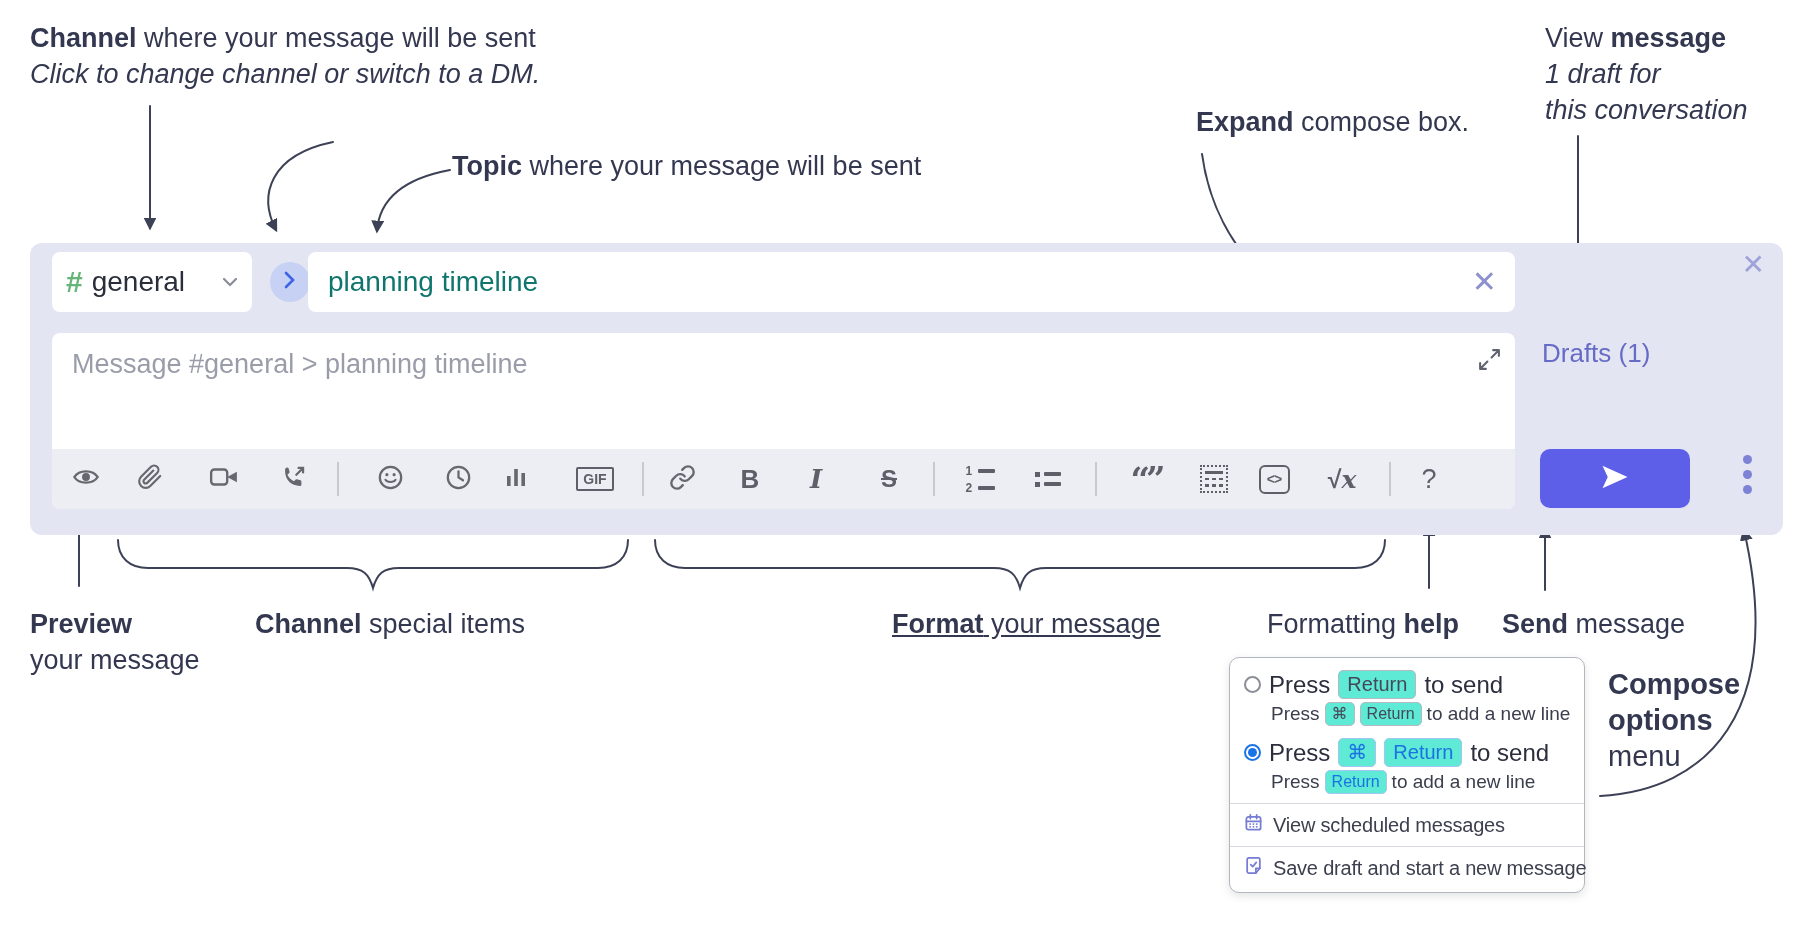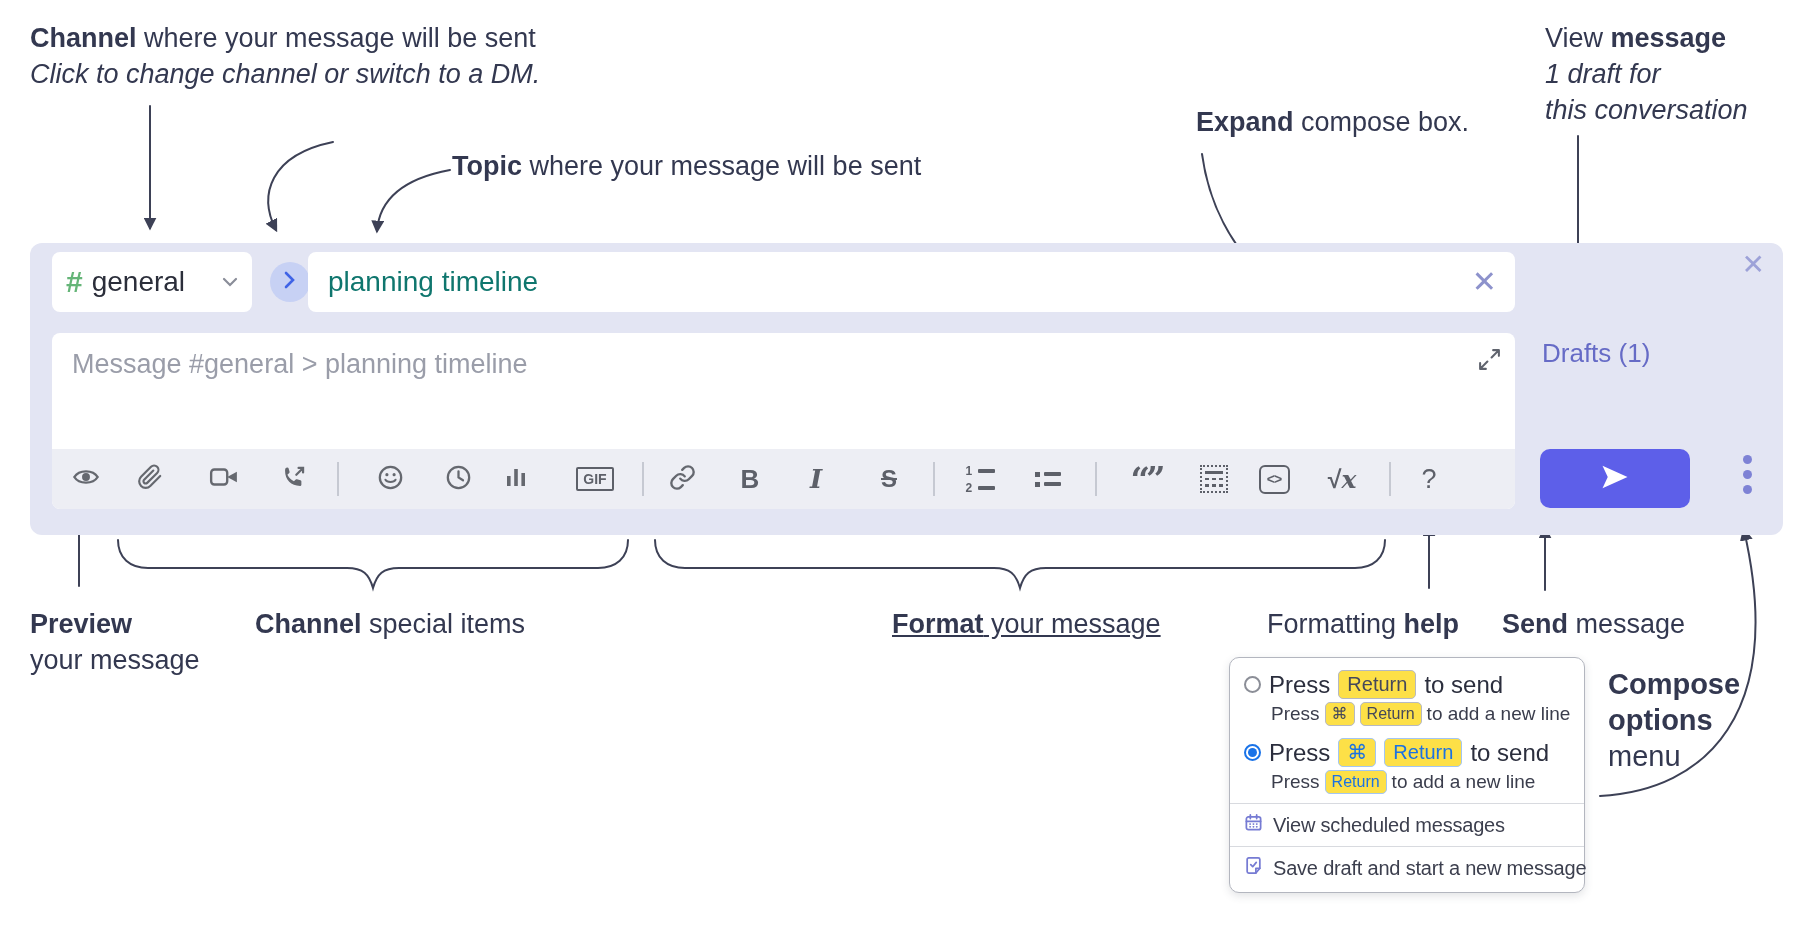--- a/index.html
+++ b/index.html
@@ -53,21 +53,21 @@
   .dots i{width:9px;height:9px;border-radius:50%;background:#7e82d5;}
 
   
   .popup{left:1229px;top:657px;width:356px;background:#fff;border:1.5px solid #b3b6bf;border-radius:10px;
          box-shadow:0 3px 8px rgba(60,64,80,.15);box-sizing:border-box;padding:12px 16px 12px 14px;}
   .prow{display:flex;align-items:center;gap:8px;font-size:24px;color:#2b2e3d;white-space:nowrap;}
   .psub{margin-left:27px;margin-top:3px;font-size:19px;color:#3a3d4c;display:flex;align-items:center;gap:5px;white-space:nowrap;}
   .radio{width:17px;height:17px;border-radius:50%;border:2px solid #8b8e97;box-sizing:border-box;flex:none;}
   .radio.sel{border-color:#1a73e8;position:relative;}
   .radio.sel::after{content:"";position:absolute;left:2px;top:2px;width:9px;height:9px;border-radius:50%;background:#1a73e8;}
-  .key{display:inline-block;border:1.5px solid #b6b9c2;border-radius:5px;background:#fde047;padding:0 8px;font-size:20px;line-height:27px;color:#45485a;}
+  .key{display:inline-block;border:1.5px solid #b6b9c2;border-radius:5px;background:#5eead4;padding:0 8px;font-size:20px;line-height:27px;color:#45485a;}
   .psub .key{font-size:16px;line-height:22px;padding:0 6px;}
   .key.blue{border-color:#a3c6f2;color:#1b72e3;}
   .pdivider{border-top:1.5px solid #d8dadf;margin:9px -16px 9px -14px;}
   .pitem{display:flex;align-items:center;gap:10px;font-size:20px;letter-spacing:-0.2px;color:#3c3f4e;margin-top:7px;white-space:nowrap;}
   .opt2{margin-top:12px;}
 </style>
 </head>
 <body>
 <div class="canvas">
 

